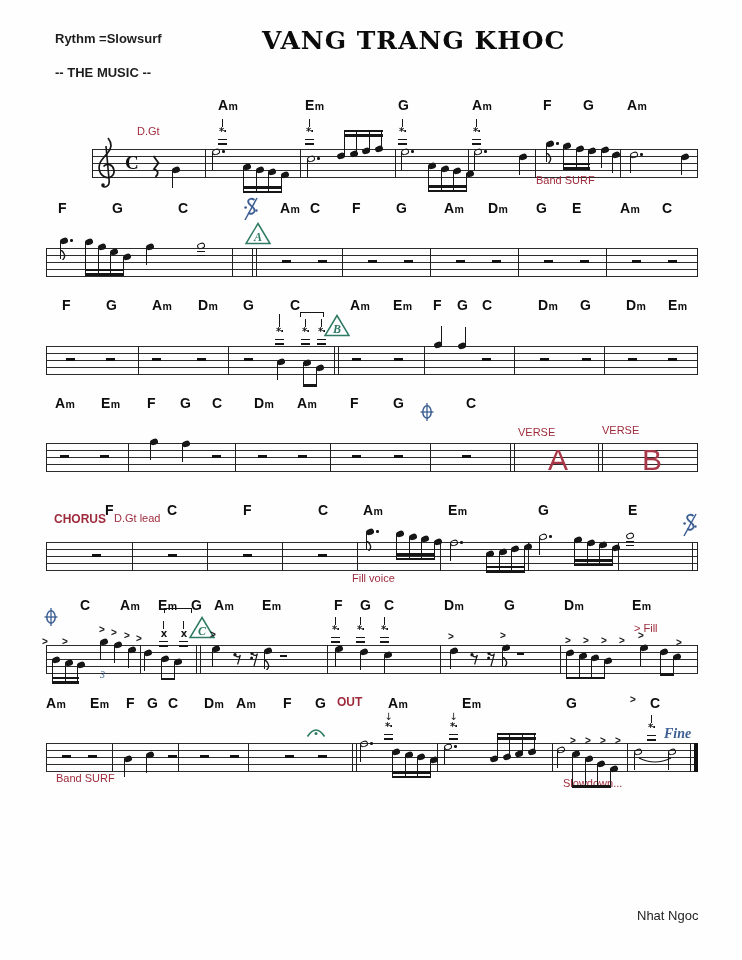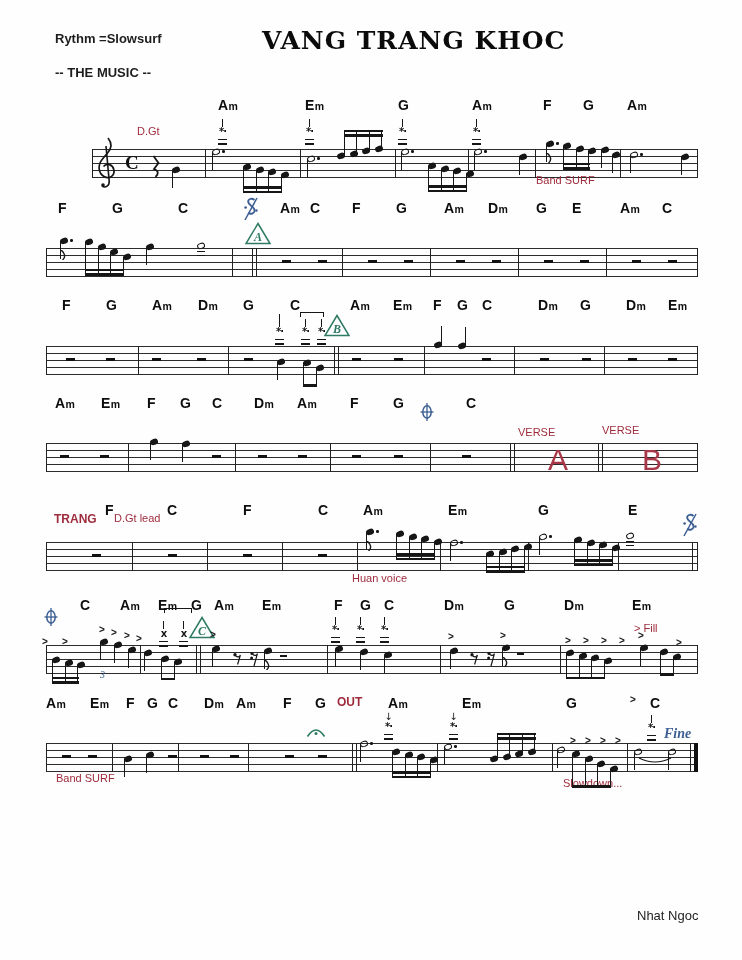--- a/index.html
+++ b/index.html
@@ -345,23 +345,23 @@
       <div style="position: absolute; left: 692px; top: 542px; width: 1.2px; height: 29px; background: rgb(34, 34, 34);"></div>
       <div style="position: absolute; left: 697px; top: 542px; width: 1.2px; height: 29px; background: rgb(34, 34, 34);"></div>
       <div style="position: absolute; left: 105px; top: 502px; color: rgb(13, 13, 13); font: bold 14px &quot;Liberation Sans&quot;, sans-serif; letter-spacing: 0.3px;"><span>F</span></div>
       <div style="position: absolute; left: 167px; top: 502px; color: rgb(13, 13, 13); font: bold 14px &quot;Liberation Sans&quot;, sans-serif; letter-spacing: 0.3px;"><span>C</span></div>
       <div style="position: absolute; left: 243px; top: 502px; color: rgb(13, 13, 13); font: bold 14px &quot;Liberation Sans&quot;, sans-serif; letter-spacing: 0.3px;"><span>F</span></div>
       <div style="position: absolute; left: 318px; top: 502px; color: rgb(13, 13, 13); font: bold 14px &quot;Liberation Sans&quot;, sans-serif; letter-spacing: 0.3px;"><span>C</span></div>
       <div style="position: absolute; left: 363px; top: 502px; color: rgb(13, 13, 13); font: bold 14px &quot;Liberation Sans&quot;, sans-serif; letter-spacing: 0.3px;"><span>A</span><span style="font-size: 10.5px; font-weight: bold;">m</span></div>
       <div style="position: absolute; left: 448px; top: 502px; color: rgb(13, 13, 13); font: bold 14px &quot;Liberation Sans&quot;, sans-serif; letter-spacing: 0.3px;"><span>E</span><span style="font-size: 10.5px; font-weight: bold;">m</span></div>
       <div style="position: absolute; left: 538px; top: 502px; color: rgb(13, 13, 13); font: bold 14px &quot;Liberation Sans&quot;, sans-serif; letter-spacing: 0.3px;"><span>G</span></div>
       <div style="position: absolute; left: 628px; top: 502px; color: rgb(13, 13, 13); font: bold 14px &quot;Liberation Sans&quot;, sans-serif; letter-spacing: 0.3px;"><span>E</span></div>
-      <div style="position: absolute; left: 54px; top: 512px; white-space: nowrap; color: rgb(158, 43, 60); font: bold 12px &quot;Liberation Sans&quot;, sans-serif;">TRANG</div>
+      <div style="position: absolute; left: 54px; top: 512px; white-space: nowrap; color: rgb(158, 43, 60); font: bold 12px &quot;Liberation Sans&quot;, sans-serif;">CHORUS</div>
       <div style="position: absolute; left: 114px; top: 512px; white-space: nowrap; color: rgb(158, 43, 60); font: 11px &quot;Liberation Sans&quot;, sans-serif;">D.Gt lead</div>
-      <div style="position: absolute; left: 352px; top: 572px; white-space: nowrap; color: rgb(158, 43, 60); font: 11px &quot;Liberation Sans&quot;, sans-serif;">Huan voice</div>
+      <div style="position: absolute; left: 352px; top: 572px; white-space: nowrap; color: rgb(158, 43, 60); font: 11px &quot;Liberation Sans&quot;, sans-serif;">Fill voice</div>
       <div style="position: absolute; left: 682px; top: 512px; width: 16px; height: 26px;">
         <svg width="16" height="26" viewBox="0 0 16 26" style="display:block">
           <line x1="14" y1="2" x2="2" y2="24" stroke="#3c5e93" stroke-width="1.5"></line>
           <path d="M11.5 4 C8.5 1.5 4.8 3.2 5.2 6 C5.7 9.5 11 10.5 11.5 14 C12 17 8 19 5.2 16.8" fill="none" stroke="#3c5e93" stroke-width="1.8"></path>
           <circle cx="2.6" cy="11.5" r="1.3" fill="#3c5e93"></circle>
           <circle cx="13.4" cy="14.5" r="1.3" fill="#3c5e93"></circle>
         </svg>
       </div>
       <div style="position: absolute; left: 92px; top: 553.5px; width: 9px; height: 3.2px; background: rgb(17, 17, 17);"></div>
       <div style="position: absolute; left: 168px; top: 553.5px; width: 9px; height: 3.2px; background: rgb(17, 17, 17);"></div>

